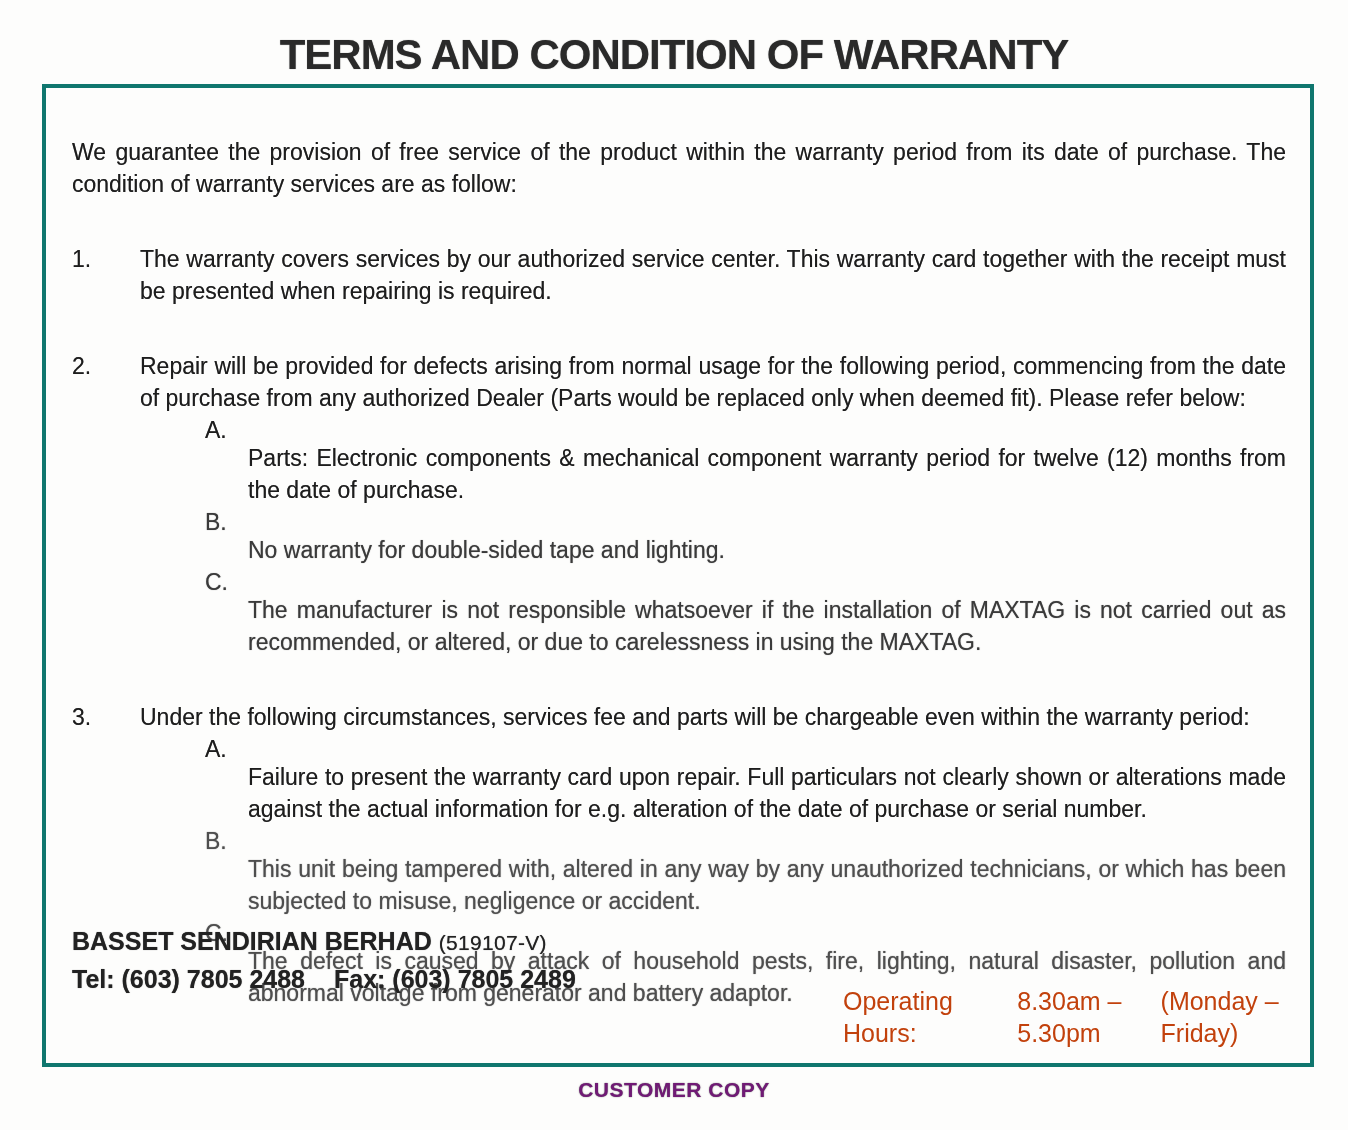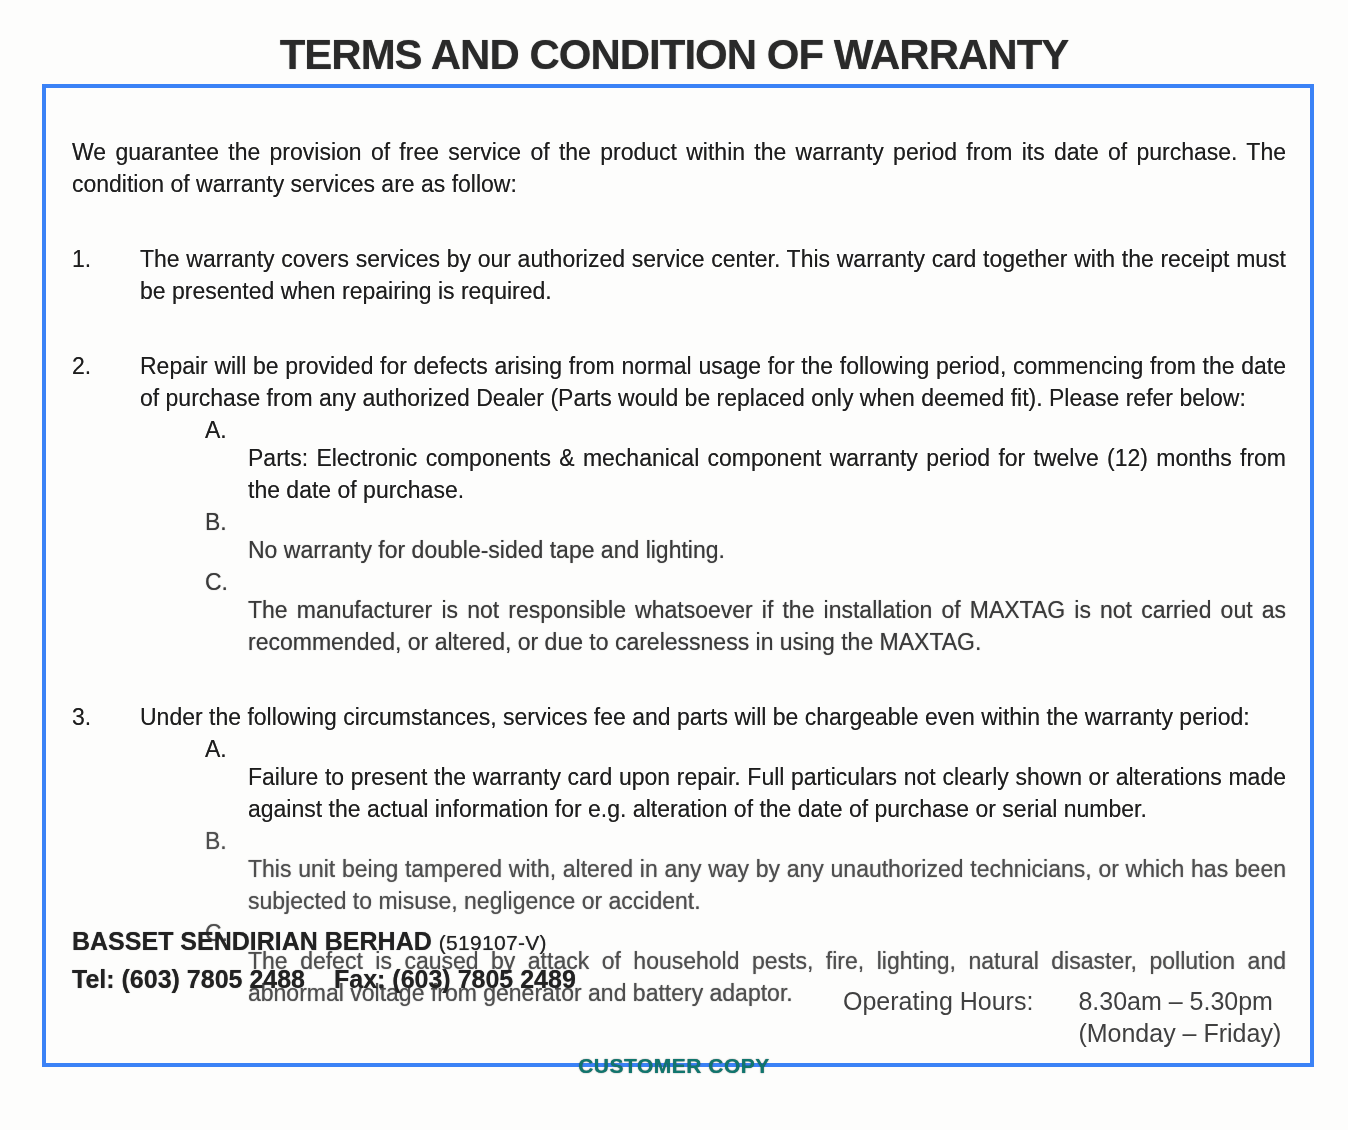--- a/index.html
+++ b/index.html
@@ -15,21 +15,21 @@
     position:absolute; top:16px; left:0; width:100%;
     text-align:center;
     font-size:42px; font-weight:bold; letter-spacing:-1px;
     color:#2a2a2a;
     text-shadow:0 0 1px rgba(40,40,40,.55);
     margin-top:15px;
   }
   .card {
     position:absolute; left:42px; top:84px;
     width:1272px; height:983px;
-    border:4px solid #3b82f6;
+    border:4px solid #0f766e;
     box-sizing:border-box;
     background:transparent;
   }
   .card-inner {
     position:relative;
     padding:25px 24px 0 26px;
     font-size:23px; line-height:32px;
     text-shadow:0 0 .6px rgba(30,30,30,.6);
   }
   .intro { text-align:justify; }
@@ -48,29 +48,29 @@
     font-weight:bold; font-size:25px; line-height:36px;
     color:#222; text-shadow:0 0 .8px rgba(30,30,30,.7);
   }
   .company .reg { font-weight:normal; font-size:21px; letter-spacing:.3px; }
   .telfax .fax { margin-left:22px; }
 
   .op-hours {
     position:absolute; left:797px; top:897px;
     font-size:25px; line-height:32px;
     display:flex; gap:34px;
-    color:#404040;
+    color:#c2410c;
   }
-  .op-col { display:flex; flex-direction:column;margin-left:11px; }
+  .op-col { display:flex; flex-direction:row; }
 
   .customer-copy {
-    position:absolute; top:1054px; left:0; width:100%;
+    position:absolute; top:1078px; left:0; width:100%;
     text-align:center;
     font-size:21px; font-weight:bold; letter-spacing:.5px;
-    color:#0f766e;
+    color:#701a75;
     text-shadow:0 0 1.2px rgba(50,50,50,.8);
   }
 </style>
 </head>
 <body>
 
 <div class="page">
 
   <div class="doc-title">TERMS AND CONDITION OF WARRANTY</div>
 

